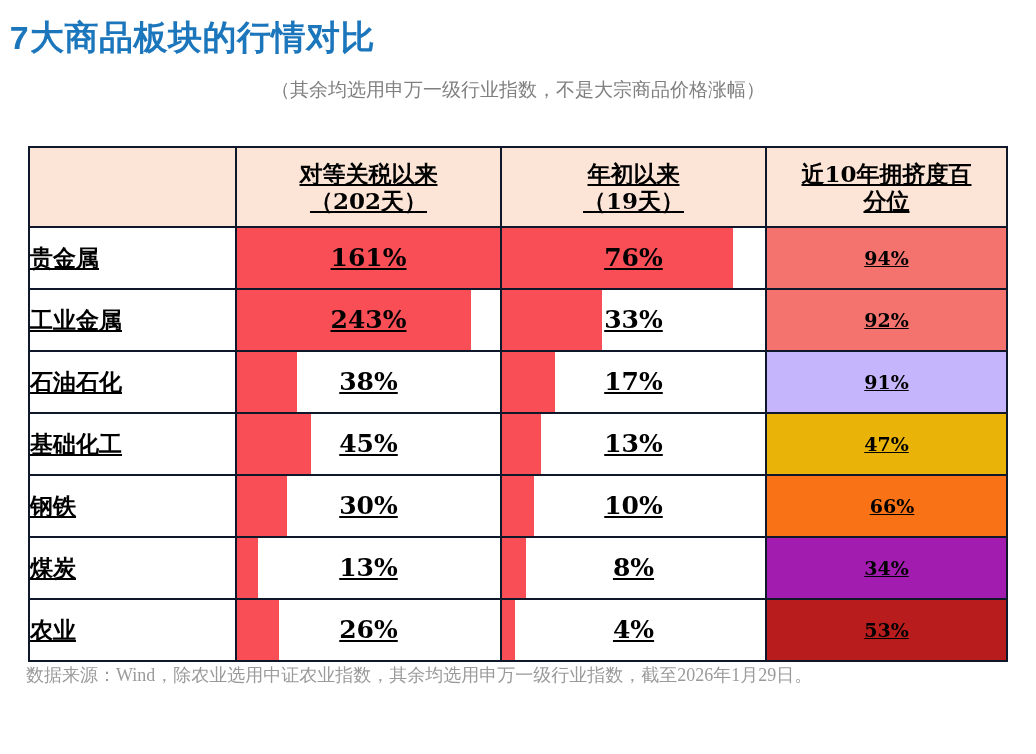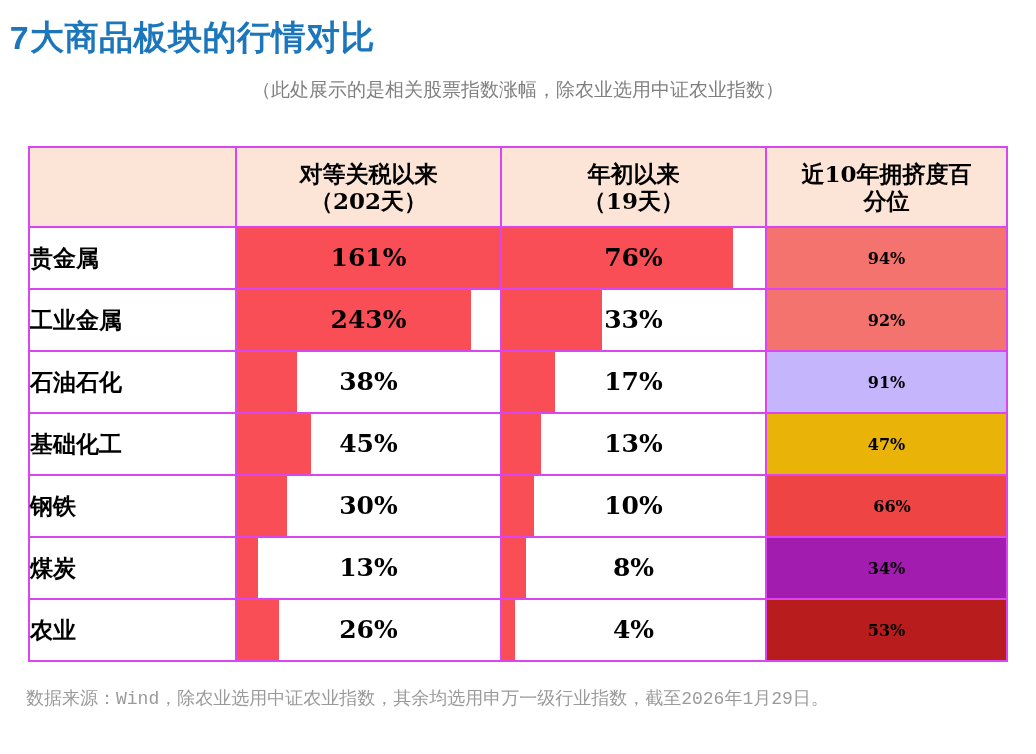--- a/index.html
+++ b/index.html
@@ -35,23 +35,24 @@
 
   #comparison-table {
     position: absolute;
     left: 28px;
     top: 146px;
     width: 978px;
     border-collapse: collapse;
     table-layout: fixed;
   }
   #comparison-table td, #comparison-table th {
-    border: 2px solid #d946ef;
+    border: 2px solid #0f172a;
     padding: 0;
     margin: 0;
+    text-decoration: underline;
   }
 
   .col-label  { width: 207px; }
   .col-data   { width: 265px; }
   .col-pct    { width: 241px; }
 
   .header-cell {
     background: #FCE4D6;
     height: 78px;
     text-align: center;
@@ -97,42 +98,42 @@
     font-weight: bold;
     color: #000000;
     line-height: 60px;
     font-family: "DejaVu Serif", "Liberation Serif", serif;
   }
 
   .pct-cell {
     height: 60px;
     text-align: center;
     vertical-align: middle;
-    font-size: 16px;
+    font-size: 19px;
     font-weight: bold;
     color: #000000;
     font-family: "DejaVu Serif", "Liberation Serif", serif;
   }
 
   #source-note {
     position: absolute;
     left: 26px;
-    top: 686px;
+    top: 662px;
     width: 985px;
     color: #9A9A9A;
     font-size: 18px;
     line-height: 1.55;
-    font-family: Liberation Mono, monospace;
+    font-family: Liberation Serif, serif;
   }
 </style>
 </head>
 <body>
 
 <h1 id="page-title">7大商品板块的行情对比</h1>
-<div id="page-subtitle">（此处展示的是相关股票指数涨幅，除农业选用中证农业指数）</div>
+<div id="page-subtitle">（其余均选用申万一级行业指数，不是大宗商品价格涨幅）</div>
 
 <table id="comparison-table">
   <colgroup>
     <col class="col-label">
     <col class="col-data">
     <col class="col-data">
     <col class="col-pct">
   </colgroup>
   <thead>
     <tr>
@@ -203,21 +204,21 @@
       <tr>
         <td class="row-label">钢铁</td>
         <td class="bar-cell">
           <div class="bar-fill" style="width: 19%; background: rgb(250, 78, 87);"></div>
           <span class="bar-value">30%</span>
         </td>
         <td class="bar-cell">
           <div class="bar-fill" style="width: 12%; background: rgb(250, 78, 87);"></div>
           <span class="bar-value">10%</span>
         </td>
-        <td class="pct-cell" style="background: #ef4444; padding-left: 11px;">66%</td>
+        <td class="pct-cell" style="background: #f97316; padding-left: 11px;">66%</td>
       </tr>
       <tr>
         <td class="row-label">煤炭</td>
         <td class="bar-cell">
           <div class="bar-fill" style="width: 8%; background: rgb(250, 78, 87);"></div>
           <span class="bar-value">13%</span>
         </td>
         <td class="bar-cell">
           <div class="bar-fill" style="width: 9%; background: rgb(250, 78, 87);"></div>
           <span class="bar-value">8%</span>

